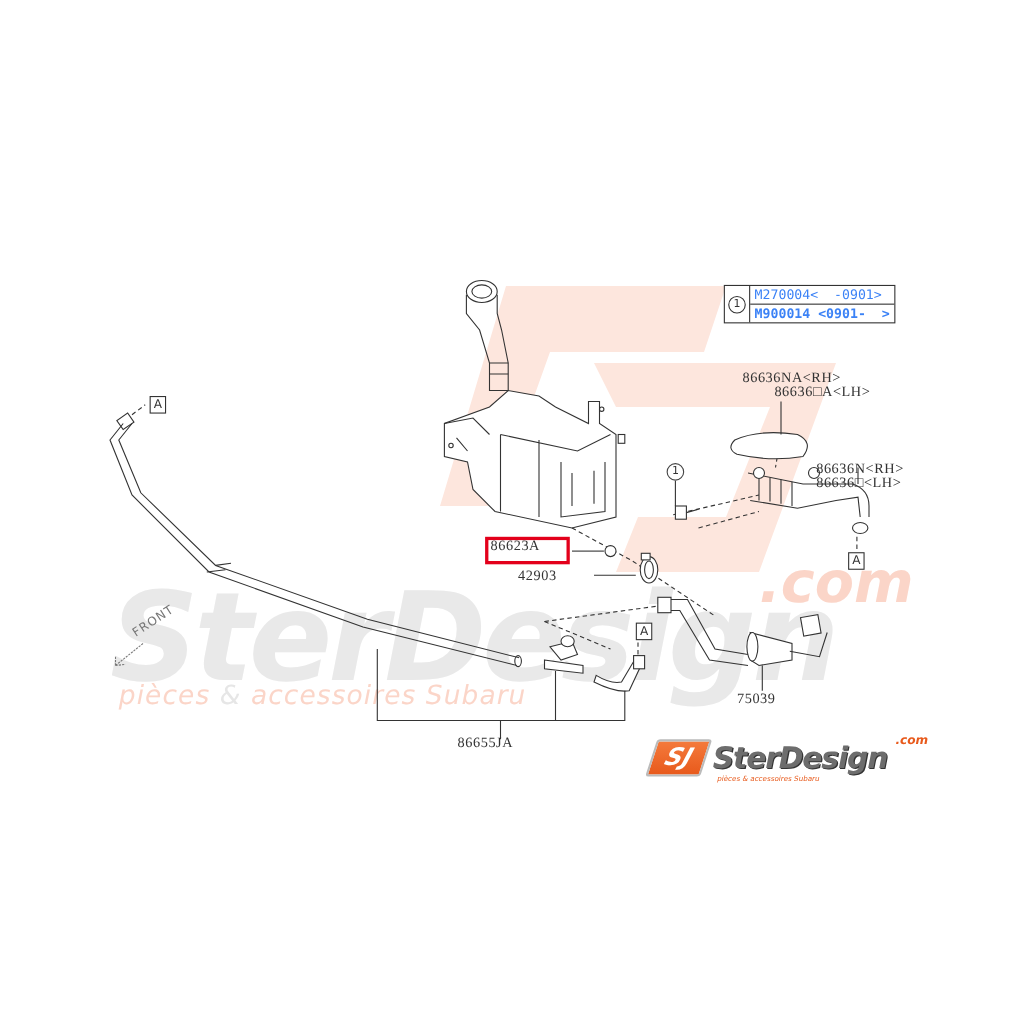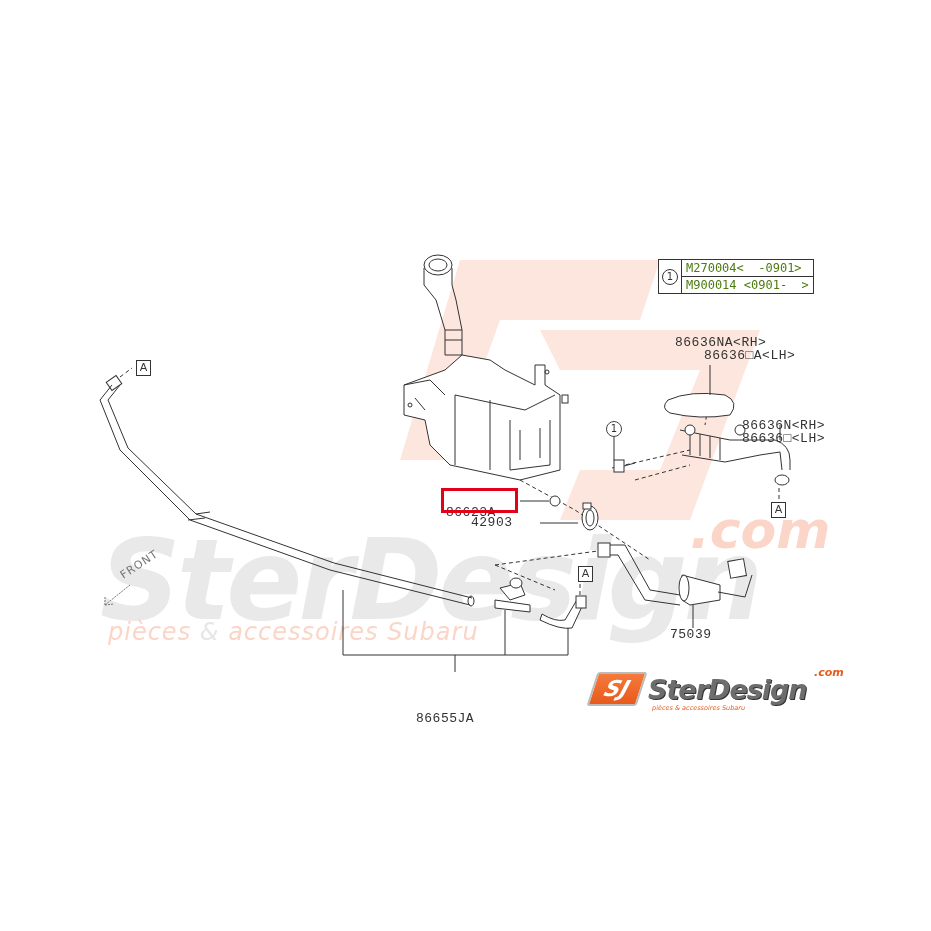--- a/index.html
+++ b/index.html
@@ -1,33 +1,33 @@
 <!DOCTYPE html>
 <html><head>
 <meta charset="utf-8">
 <style>
   html, body { margin:0; padding:0; background:#ffffff; }
   body { width:931px; height:931px; position:relative; overflow:hidden;
          font-family:"DejaVu Sans", sans-serif; }
   .canvas { position:absolute; left:0; top:0; width:931px; height:931px; }
-  .lbl { position:absolute; font-family:Liberation Mono, monospace; font-size:13px;
+  .lbl { position:absolute; font-family:Liberation Serif, serif; font-size:13px;
          color:#333; letter-spacing:0.5px; white-space:nowrap; line-height:14px; }
   .boxA { position:absolute; width:13px; height:14px; border:1px solid #333;
           font-family:"DejaVu Sans", sans-serif; font-size:11px; line-height:14px;
           text-align:center; color:#333; background:#fff; }
   .legend { position:absolute; left:658px; top:259px; border:1px solid #333;
             display:flex; background:#fff; }
   .legend .num { width:22px; border-right:1px solid #333; display:flex;
                  align-items:center; justify-content:center; }
   .legend .circ { width:14px; height:14px; border:1px solid #333; border-radius:50%;
                   font-size:10px; line-height:14px; text-align:center; color:#333; }
   .legend .rows { display:flex; flex-direction:column; }
-  .legend .row { font-family:"DejaVu Sans Mono", monospace; font-size:12px; color:#4d7c0f;
+  .legend .row { font-family:"DejaVu Sans Mono", monospace; font-size:12px; color:#3b82f6;
                  padding:1px 4px; line-height:14px; white-space:pre; }
-  .legend .row + .row { border-top:1px solid #333; }
+  .legend .row + .row { border-top:1px solid #333;font-weight:bold; }
   .highlight { position:absolute; left:441px; top:488px; width:77px; height:25px;
                border:3px solid #e3001b; box-sizing:border-box; }
   .callout1 { position:absolute; width:14px; height:14px; border:1px solid #444;
               border-radius:50%; font-size:10px; text-align:center; line-height:14px; color:#333;
               background:#fff; }
   .wm-big { position:absolute; left:100px; top:515px; font-family:"DejaVu Sans", sans-serif;
             font-style:italic; font-weight:bold; font-size:112px; color:#e9e9e9;
             letter-spacing:-4px; white-space:nowrap; }
   .wm-com { position:absolute; left:690px; top:500px; font-family:"DejaVu Sans", sans-serif;
             font-style:italic; font-weight:bold; font-size:52px; color:#fbd5c8; white-space:nowrap; }
@@ -178,25 +178,25 @@
     <div class="rows">
       <div class="row">M270004&lt;  -0901&gt;</div>
       <div class="row">M900014 &lt;0901-  &gt;</div>
     </div>
   </div>
 
   <div class="lbl" style="left:675px;top:336px">86636NA&lt;RH&gt;</div>
   <div class="lbl" style="left:704px;top:349px">86636□A&lt;LH&gt;</div>
   <div class="lbl" style="left:742px;top:419px">86636N&lt;RH&gt;</div>
   <div class="lbl" style="left:742px;top:432px">86636□&lt;LH&gt;</div>
-  <div class="lbl" style="left:446px;top:506px">86623A</div>
+  <div class="lbl" style="left:446px;top:489px">86623A</div>
   <div class="highlight"></div>
   <div class="lbl" style="left:471px;top:516px">42903</div>
   <div class="lbl" style="left:670px;top:628px">75039</div>
-  <div class="lbl" style="left:416px;top:712px">86655JA</div>
+  <div class="lbl" style="left:416px;top:668px">86655JA</div>
 
   <div class="boxA" style="left:136px;top:360px">A</div>
   <div class="boxA" style="left:771px;top:502px">A</div>
 
   <div class="boxA" style="left:578px;top:566px">A</div>
 
   <div class="callout1" style="left:606px;top:421px">1</div>
 
   <div class="logo">
     <div class="sj">SJ</div>

